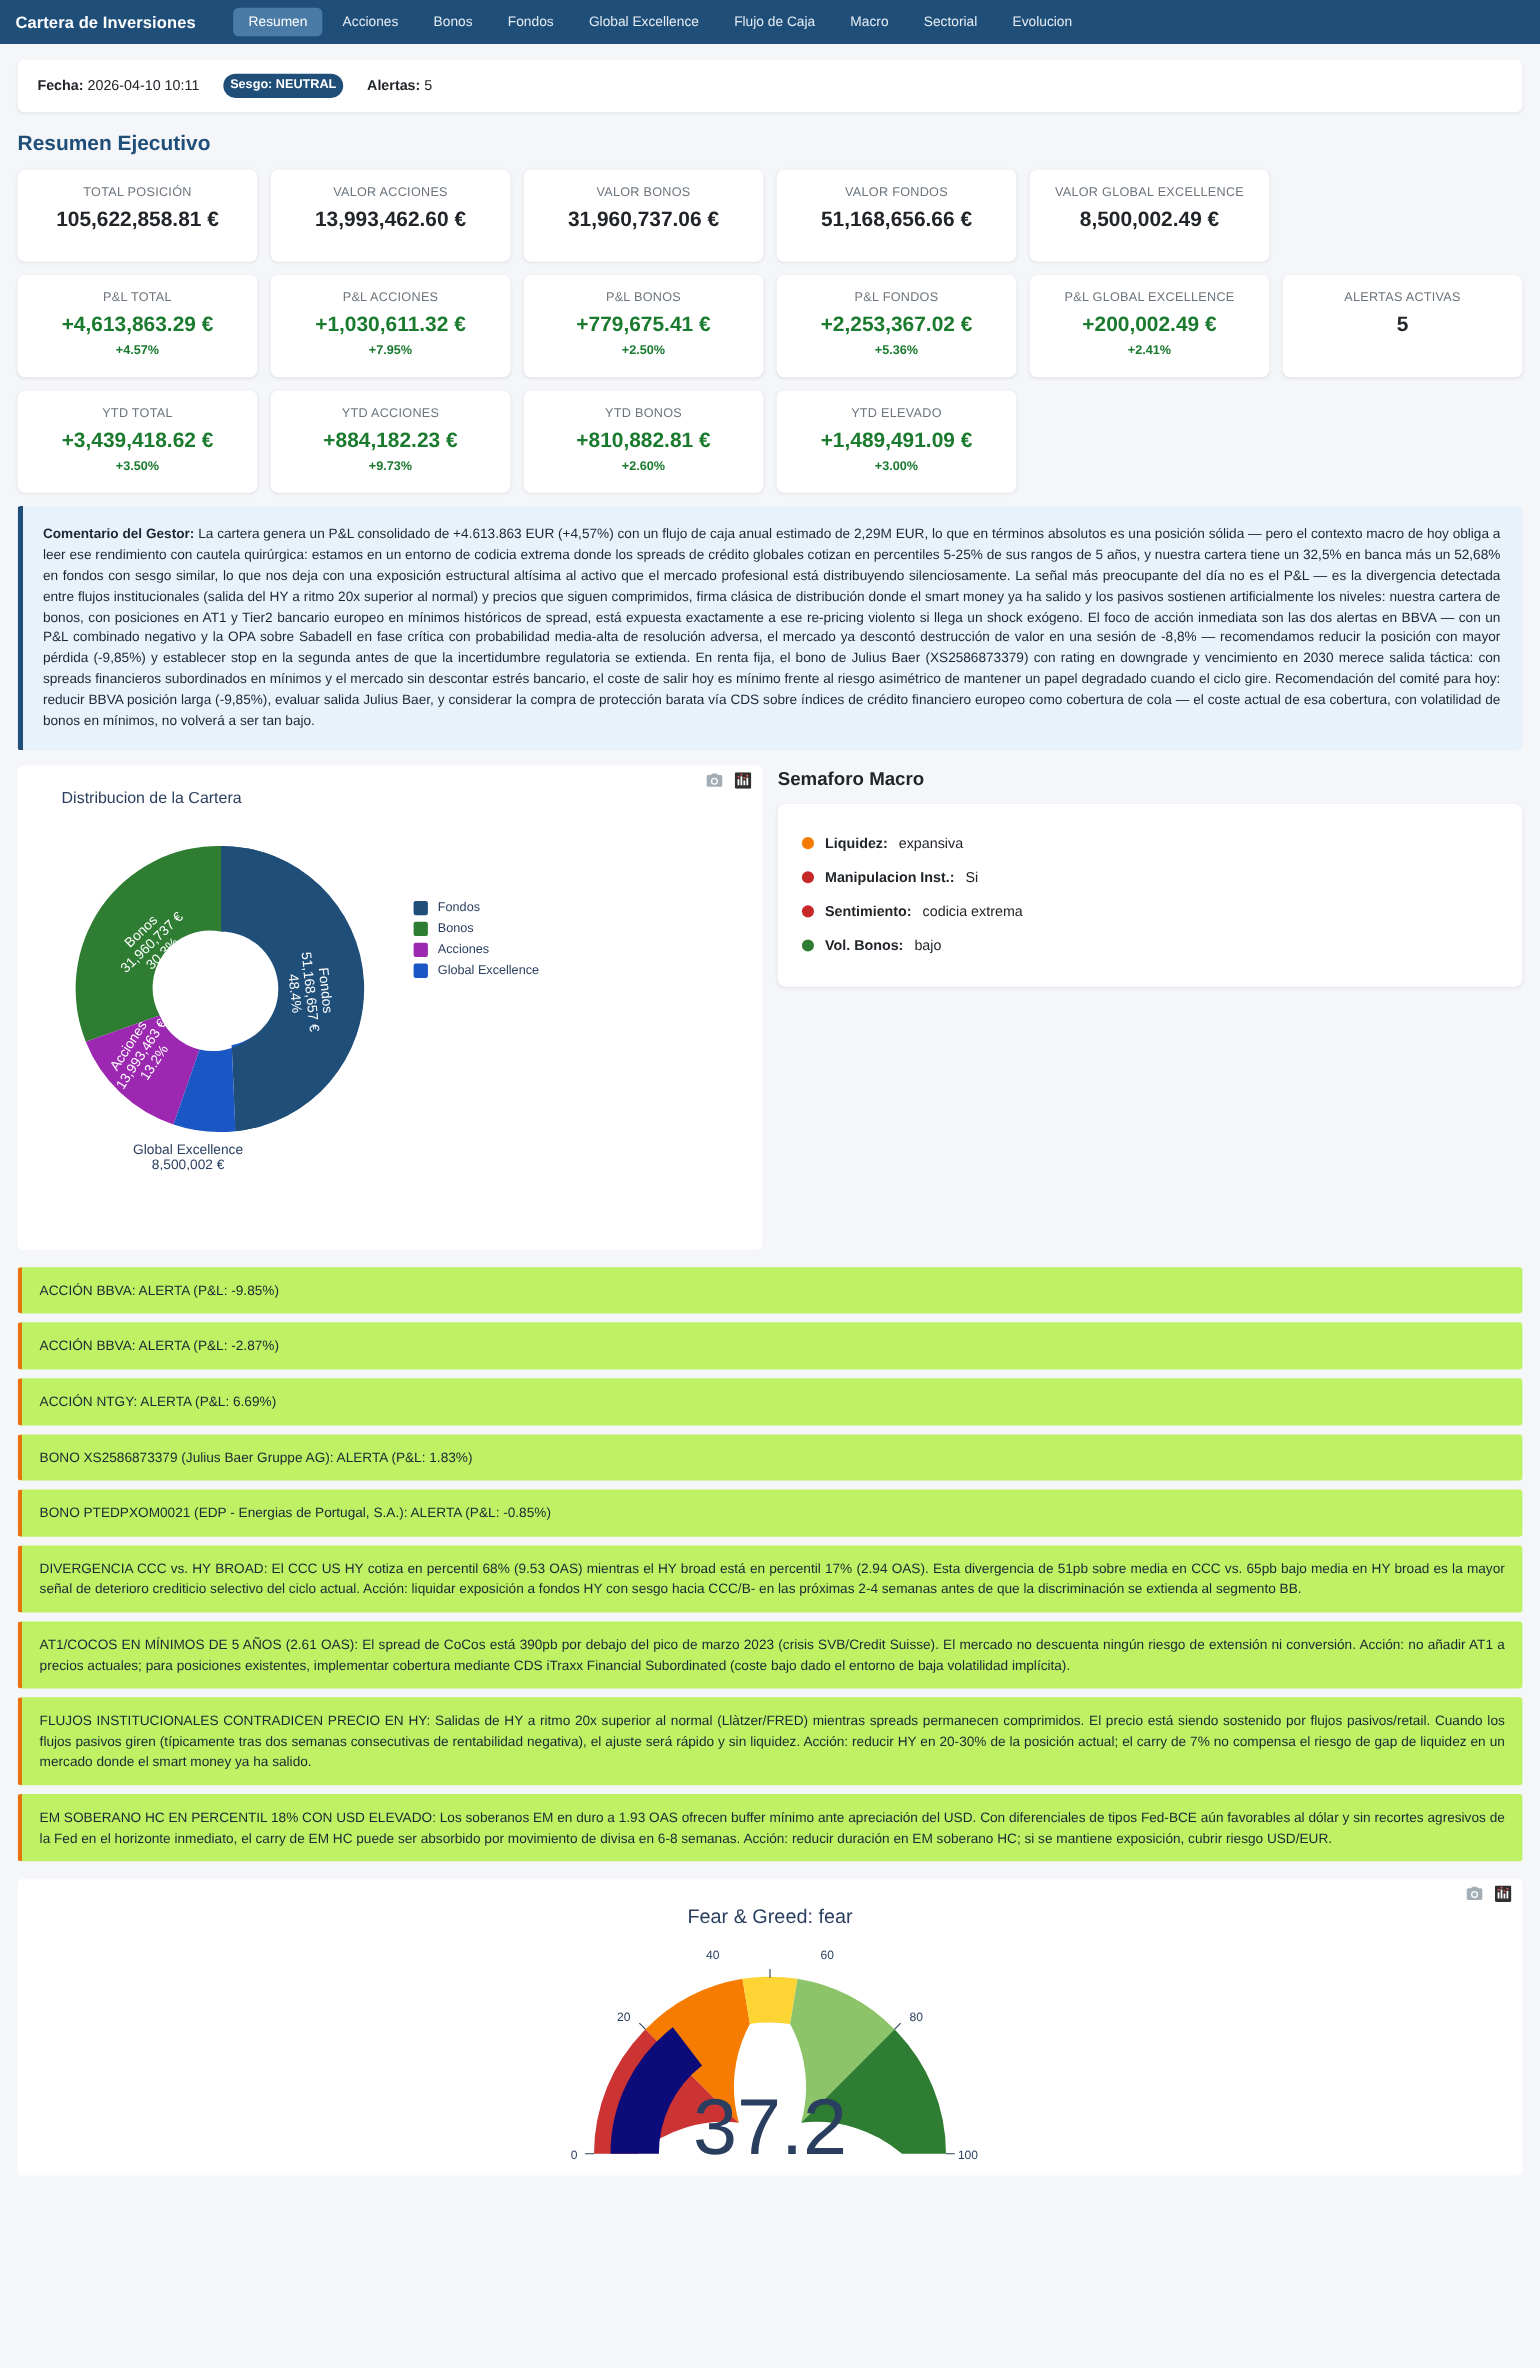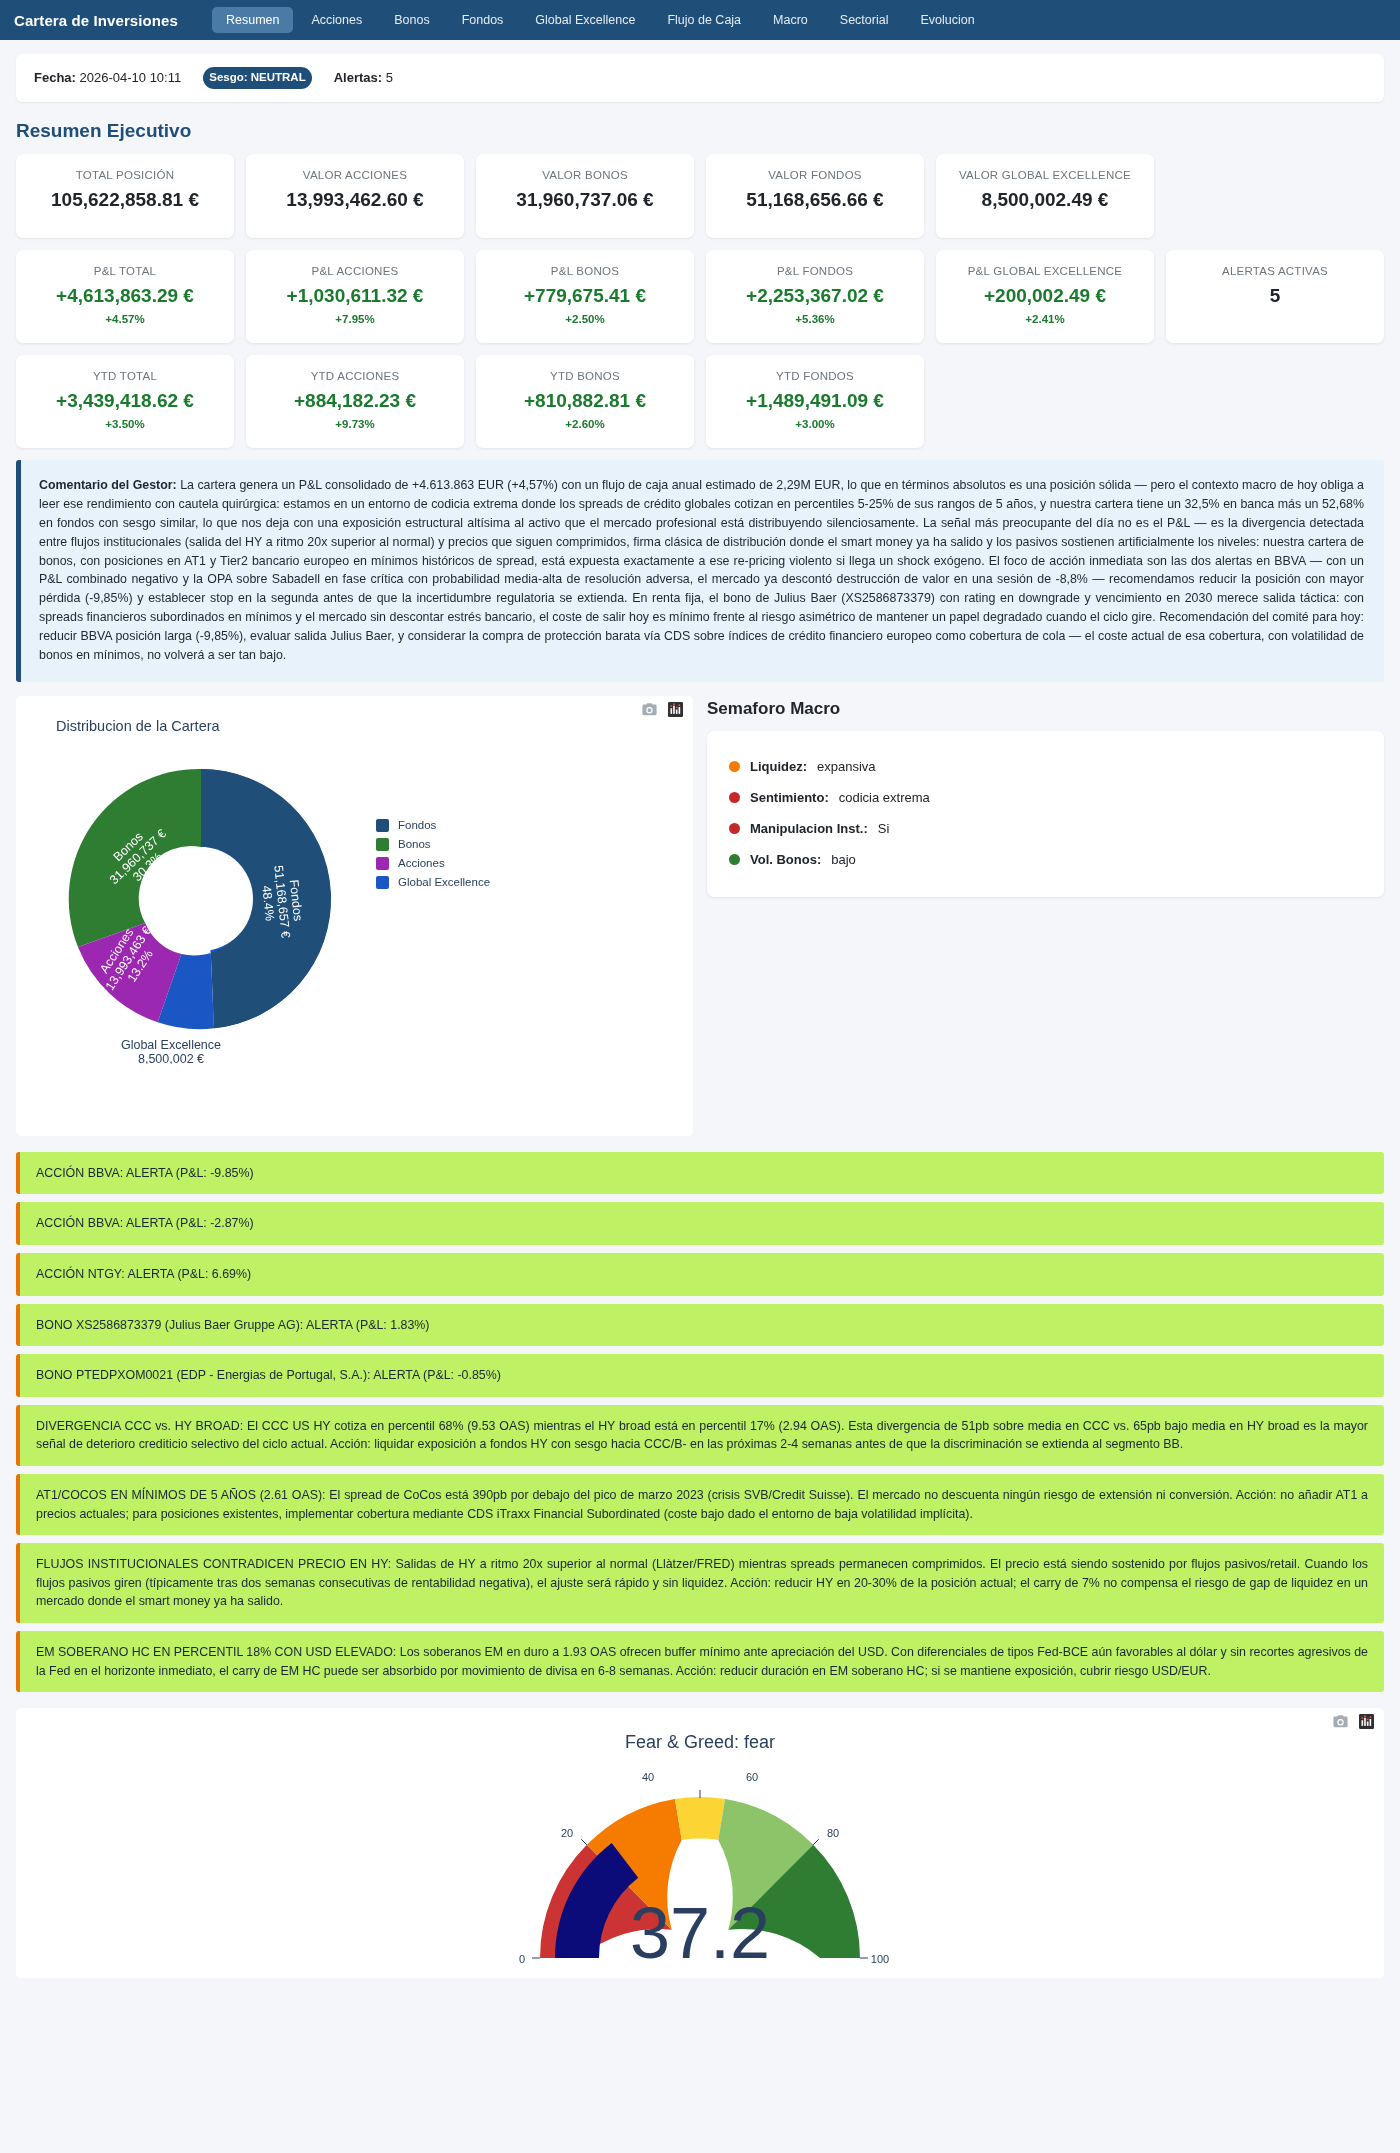--- a/index.html
+++ b/index.html
@@ -340,21 +340,21 @@
       <div class="kpi-label">YTD ACCIONES</div>
       <div class="kpi-value pos">+884,182.23 €</div>
       <div class="kpi-delta">+9.73%</div>
     </div>
     <div class="kpi">
       <div class="kpi-label">YTD BONOS</div>
       <div class="kpi-value pos">+810,882.81 €</div>
       <div class="kpi-delta">+2.60%</div>
     </div>
     <div class="kpi">
-      <div class="kpi-label">YTD FONDOS</div>
+      <div class="kpi-label">YTD ELEVADO</div>
       <div class="kpi-value pos">+1,489,491.09 €</div>
       <div class="kpi-delta">+3.00%</div>
     </div>
     <div class="kpi kpi-empty"></div>
   </div>
 
   <div class="commentary">
     <b>Comentario del Gestor:</b><span> La cartera genera un P&amp;L consolidado de +4.613.863 EUR (+4,57%) con un flujo de caja anual estimado de 2,29M EUR, lo que en términos absolutos es una posición sólida — pero el contexto macro de hoy obliga a leer ese rendimiento con cautela quirúrgica: estamos en un entorno de codicia extrema donde los spreads de crédito globales cotizan en percentiles 5-25% de sus rangos de 5 años, y nuestra cartera tiene un 32,5% en banca más un 52,68% en fondos con sesgo similar, lo que nos deja con una exposición estructural altísima al activo que el mercado profesional está distribuyendo silenciosamente. La señal más preocupante del día no es el P&amp;L — es la divergencia detectada entre flujos institucionales (salida del HY a ritmo 20x superior al normal) y precios que siguen comprimidos, firma clásica de distribución donde el smart money ya ha salido y los pasivos sostienen artificialmente los niveles: nuestra cartera de bonos, con posiciones en AT1 y Tier2 bancario europeo en mínimos históricos de spread, está expuesta exactamente a ese re-pricing violento si llega un shock exógeno. El foco de acción inmediata son las dos alertas en BBVA — con un P&amp;L combinado negativo y la OPA sobre Sabadell en fase crítica con probabilidad media-alta de resolución adversa, el mercado ya descontó destrucción de valor en una sesión de -8,8% — recomendamos reducir la posición con mayor pérdida (-9,85%) y establecer stop en la segunda antes de que la incertidumbre regulatoria se extienda. En renta fija, el bono de Julius Baer (XS2586873379) con rating en downgrade y vencimiento en 2030 merece salida táctica: con spreads financieros subordinados en mínimos y el mercado sin descontar estrés bancario, el coste de salir hoy es mínimo frente al riesgo asimétrico de mantener un papel degradado cuando el ciclo gire. Recomendación del comité para hoy: reducir BBVA posición larga (-9,85%), evaluar salida Julius Baer, y considerar la compra de protección barata vía CDS sobre índices de crédito financiero europeo como cobertura de cola — el coste actual de esa cobertura, con volatilidad de bonos en mínimos, no volverá a ser tan bajo.</span>
   </div>
 
@@ -444,27 +444,27 @@
     <div>
       <div class="semaforo-title">Semaforo Macro</div>
       <div class="semaforo-card">
         <div class="sem-row">
           <span class="sem-dot" style="background:#f57c00"></span>
           <span class="sem-key">Liquidez:</span>
           <span class="sem-val">expansiva</span>
         </div>
         <div class="sem-row">
           <span class="sem-dot" style="background:#c62828"></span>
-          <span class="sem-key">Sentimiento:</span>
-          <span class="sem-val">codicia extrema</span>
+          <span class="sem-key">Manipulacion Inst.:</span>
+          <span class="sem-val">Si</span>
         </div>
         <div class="sem-row">
           <span class="sem-dot" style="background:#c62828"></span>
-          <span class="sem-key">Manipulacion Inst.:</span>
-          <span class="sem-val">Si</span>
+          <span class="sem-key">Sentimiento:</span>
+          <span class="sem-val">codicia extrema</span>
         </div>
         <div class="sem-row">
           <span class="sem-dot" style="background:#2e7d32"></span>
           <span class="sem-key">Vol. Bonos:</span>
           <span class="sem-val">bajo</span>
         </div>
       </div>
     </div>
   </div>
 

